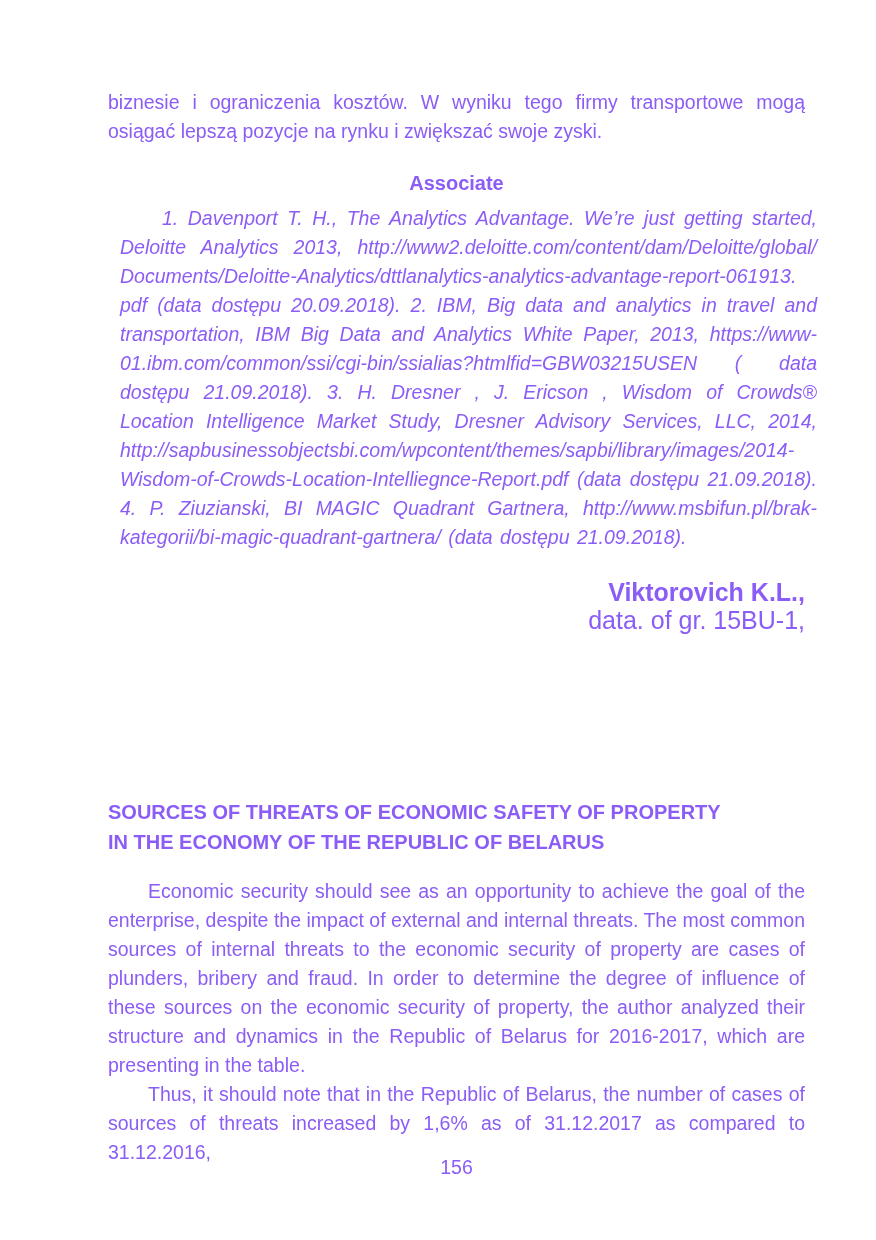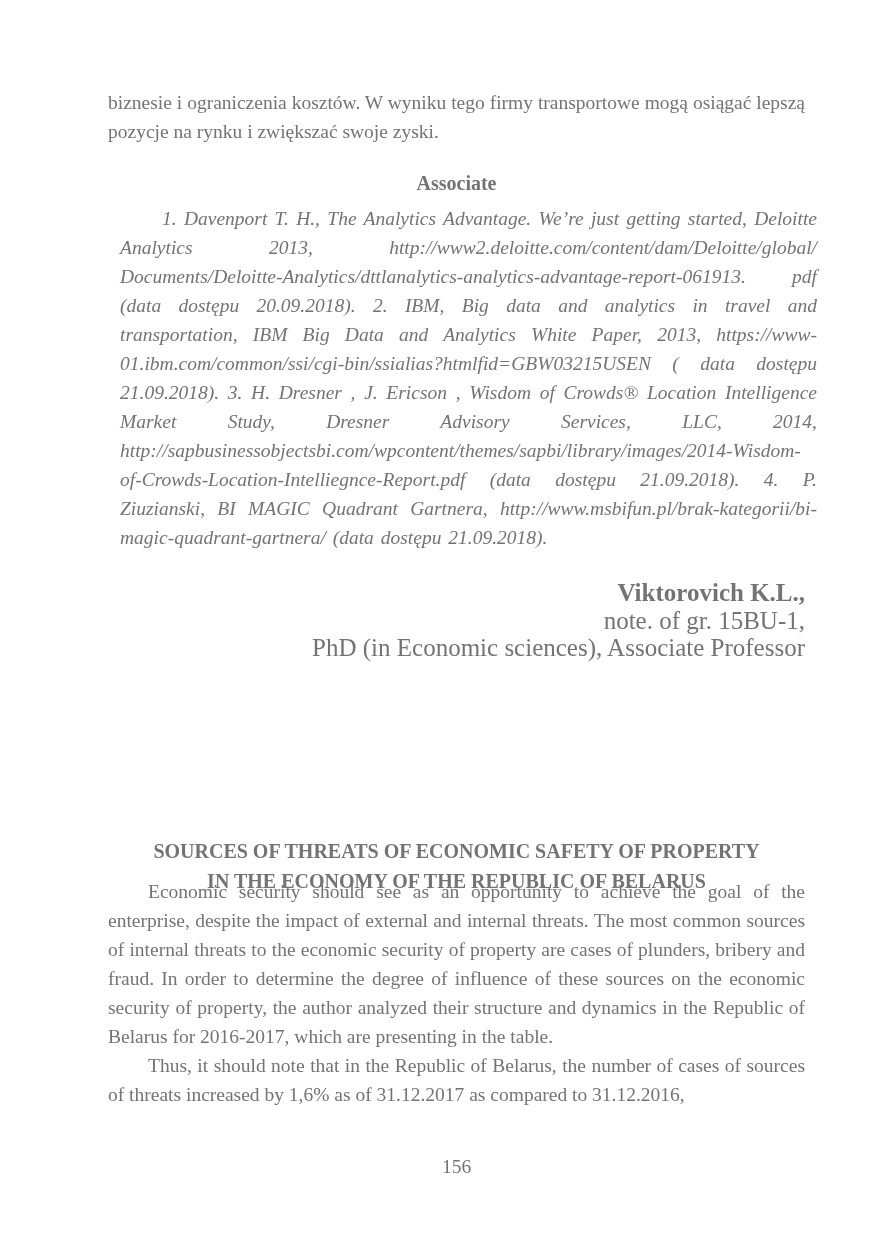--- a/index.html
+++ b/index.html
@@ -5,22 +5,22 @@
   html, body {
     margin: 0;
     padding: 0;
     background: #ffffff;
   }
   .page {
     position: relative;
     width: 876px;
     height: 1196px;
     background: #ffffff;
-    font-family: Liberation Serif, serif;
-    color: #737373;
+    font-family: Liberation Sans, sans-serif;
+    color: #8b5cf6;
     overflow: hidden;
   }
   .content {
     position: absolute;
     left: 108px;
     width: 697px;
     top: 0;
   }
   .para {
     font-size: 19.5px;
@@ -63,24 +63,24 @@
     line-height: 27.5px;
     text-align: right;
   }
   .author-name {
     font-weight: bold;
   }
   .article-title {
     position: absolute;
     left: 0;
     width: 100%;
-    top: 836px;
+    top: 797px;
     font-size: 20px;
     font-weight: bold;
-    text-align: center;
+    text-align: left;
     line-height: 30px;
   }
   .body-text {
     position: absolute;
     left: 0;
     width: 100%;
     top: 877px;
   }
   .body-text .para {
     text-indent: 40px;
@@ -102,22 +102,21 @@
   <div class="content">
 
     <p class="para top-paragraph">biznesie i ograniczenia kosztów. W wyniku tego firmy transportowe mogą osiągać lepszą pozycje na rynku i zwiększać swoje zyski.</p>
 
     <div class="literatura-heading">Associate</div>
 
     <p class="para references">1. Davenport T. H., The Analytics Advantage. We’re just getting started, Deloitte Analytics 2013, http://www2.deloitte.com/content/dam/Deloitte/global/ Documents/Deloitte-Analytics/dttlanalytics-analytics-advantage-report-061913. pdf (data dostępu 20.09.2018). 2. IBM, Big data and analytics in travel and transportation, IBM Big Data and Analytics White Paper, 2013, https://www-01.ibm.com/common/ssi/cgi-bin/ssialias?htmlfid=GBW03215USEN ( data dostępu 21.09.2018). 3. H. Dresner , J. Ericson , Wisdom of Crowds® Location Intelligence Market Study, Dresner Advisory Services, LLC, 2014, http://sapbusinessobjectsbi.com/wpcontent/themes/sapbi/library/images/2014-Wisdom-of-Crowds-Location-Intelliegnce-Report.pdf (data dostępu 21.09.2018). 4. P. Ziuzianski, BI MAGIC Quadrant Gartnera, http://www.msbifun.pl/brak-kategorii/bi-magic-quadrant-gartnera/ (data dostępu 21.09.2018).</p>
 
     <div class="author-block">
       <div class="author-name">Viktorovich K.L.,</div>
-      <div>note. of gr. 15BU-1,</div>
-      <div>PhD (in Economic sciences), Associate Professor</div>
+      <div>data. of gr. 15BU-1,</div>
     </div>
 
     <div class="article-title">
       <div>SOURCES OF THREATS OF ECONOMIC SAFETY OF PROPERTY</div>
       <div>IN THE ECONOMY OF THE REPUBLIC OF BELARUS</div>
     </div>
 
     <div class="body-text">
       <p class="para">Economic security should see as an opportunity to achieve the goal of the enterprise, despite the impact of external and internal threats. The most common sources of internal threats to the economic security of property are cases of plunders, bribery and fraud. In order to determine the degree of influence of these sources on the economic security of property, the author analyzed their structure and dynamics in the Republic of Belarus for 2016-2017, which are presenting in the table.</p>
       <p class="para">Thus, it should note that in the Republic of Belarus, the number of cases of sources of threats increased by 1,6% as of 31.12.2017 as compared to 31.12.2016,</p>

